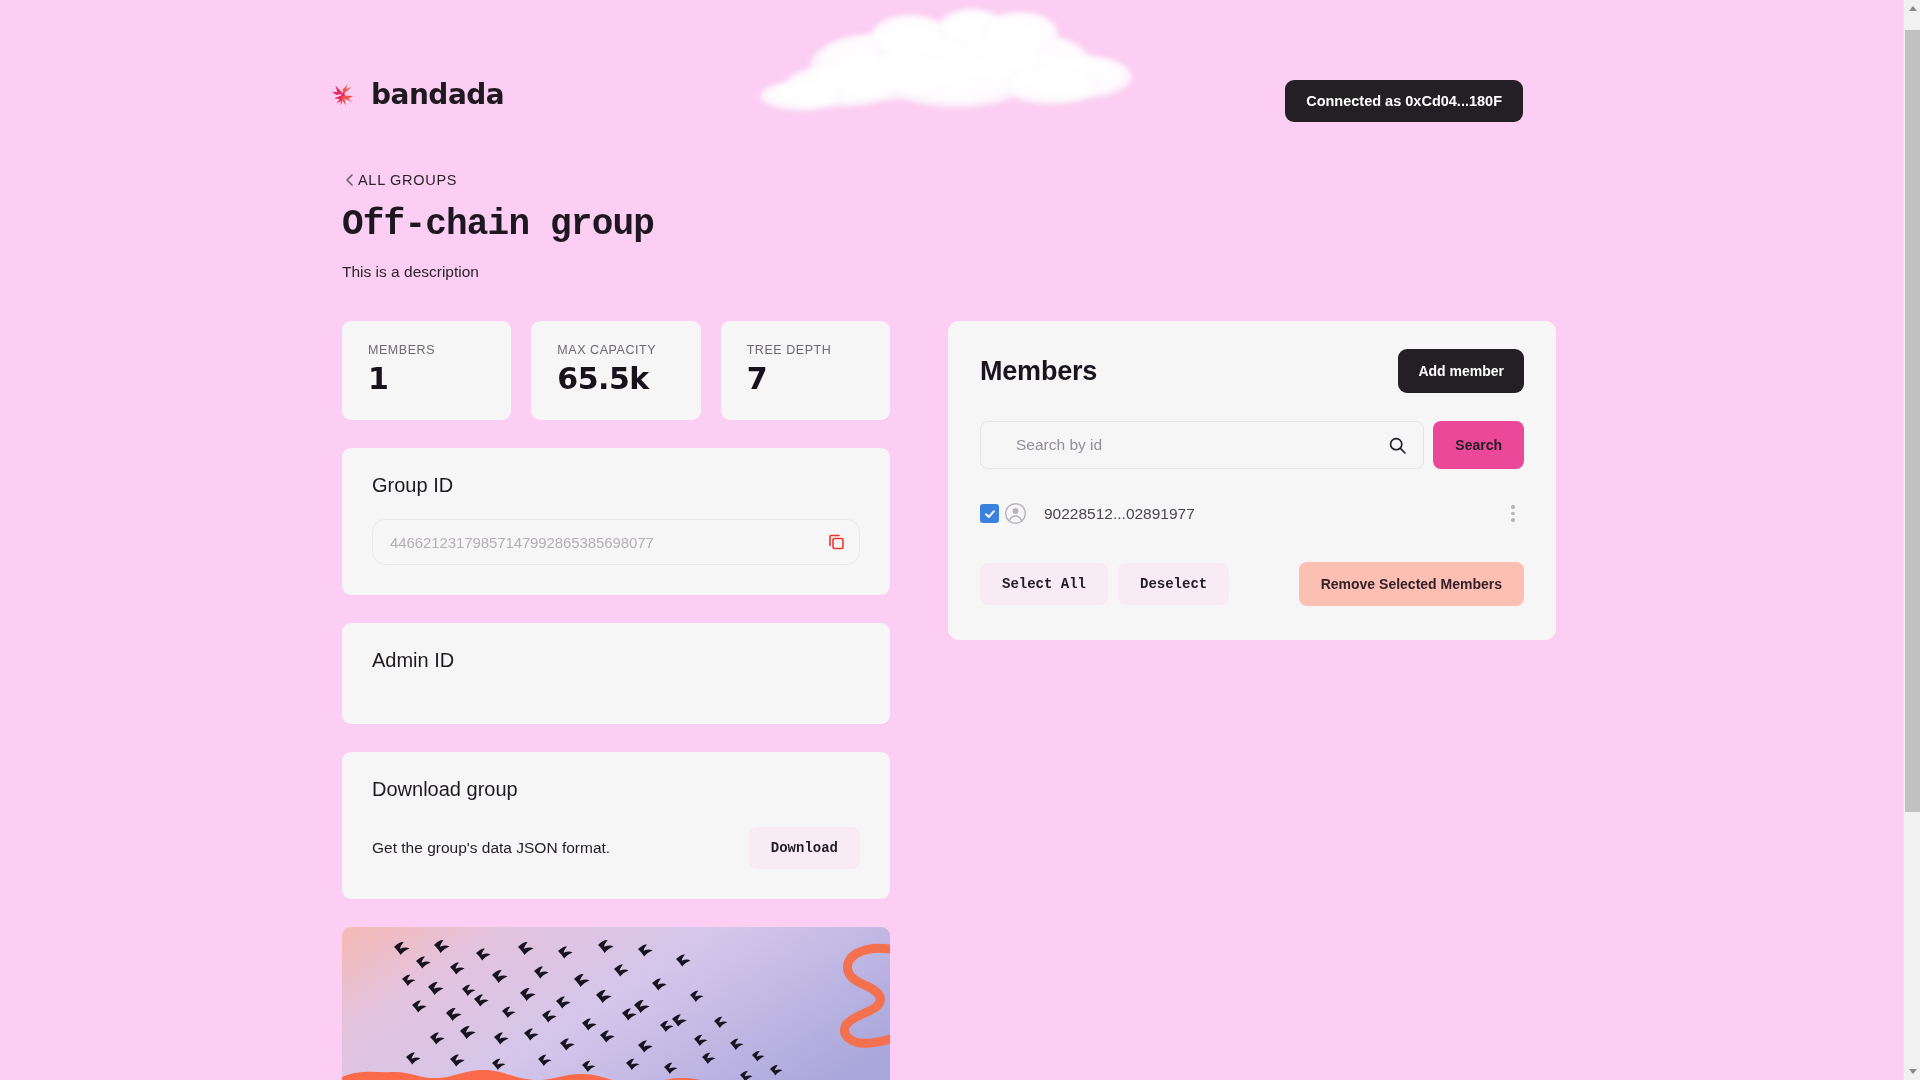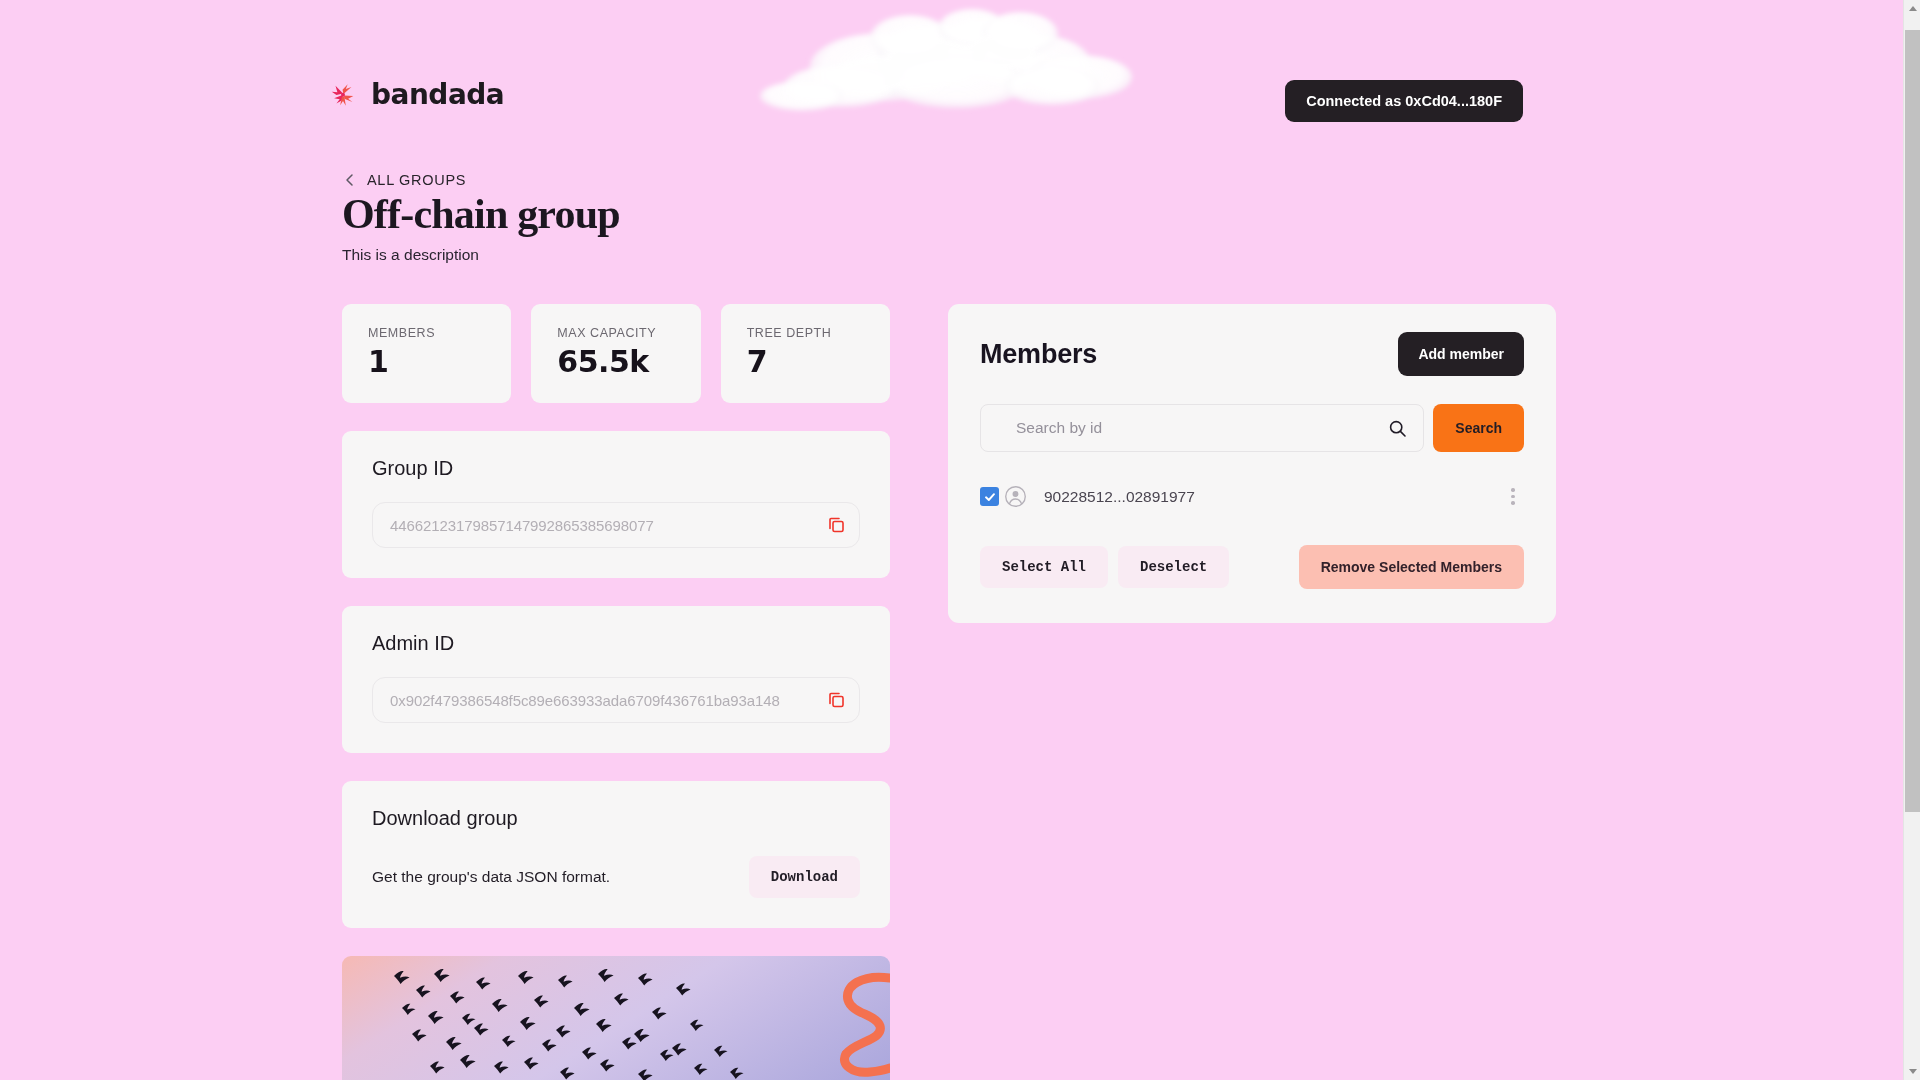--- a/index.html
+++ b/index.html
@@ -107,39 +107,38 @@
   .content {
     position: absolute;
     left: 342px;
     top: 172px;
     width: 1270px;
   }
 
   .breadcrumb {
     display: flex;
     align-items: center;
-    gap: 9px;
-    margin-bottom: 2px;
+    margin-bottom: 16px;
     cursor: pointer;
     width: fit-content;
   }
   .breadcrumb-chevron { display: block; }
   .breadcrumb-label {
     font-size: 14.5px;
     letter-spacing: 0.7px;
     color: #29242B;
   }
 
   .page-title {
-    font-size: 42px;
+    font-size: 36px;
     font-weight: 700;
     letter-spacing: -0.8px;
     color: #1C1720;
-    font-family: Liberation Serif, serif;
-    margin-bottom: 8px;
+    font-family: Liberation Mono, monospace;
+    margin-bottom: 18px;
   }
   .page-description {
     font-size: 15.5px;
     color: #2A2430;
     margin-bottom: 40px;
   }
 
   .columns {
     display: flex;
     gap: 58px;
@@ -297,21 +296,21 @@
     border: none;
     outline: none;
     background: transparent;
     font-size: 15.5px;
     color: #2B2630;
     font-family: "Liberation Sans", sans-serif;
   }
   .search-input::placeholder { color: #94909A; }
   .search-icon { display: block; flex: none; cursor: pointer; }
   .btn-search {
-    background: #f97316;
+    background: #ec4899;
     border: none;
     border-radius: 8px;
     padding: 0 22px;
     font-size: 14px;
     font-weight: 700;
     color: #221D26;
     cursor: pointer;
     font-family: "Liberation Sans", sans-serif;
   }
 
@@ -468,27 +467,20 @@
             <span class="id-value">44662123179857147992865385698077</span>
             <svg class="copy-icon" width="20" height="20" viewBox="0 0 20 20">
               <path d="M4 13.5 V4.5 a1 1 0 0 1 1-1 h8" fill="none" stroke="#F0342A" stroke-width="1.6" stroke-linecap="round"></path>
               <rect x="7" y="6.5" width="10" height="10" rx="1.6" fill="none" stroke="#F0342A" stroke-width="1.6"></rect>
             </svg>
           </div>
         </div>
 
         <div class="id-card">
           <div class="id-card-title">Admin ID</div>
-          <div class="id-field">
-            <span class="id-value">0x902f479386548f5c89e663933ada6709f436761ba93a148</span>
-            <svg class="copy-icon" width="20" height="20" viewBox="0 0 20 20">
-              <path d="M4 13.5 V4.5 a1 1 0 0 1 1-1 h8" fill="none" stroke="#F0342A" stroke-width="1.6" stroke-linecap="round"></path>
-              <rect x="7" y="6.5" width="10" height="10" rx="1.6" fill="none" stroke="#F0342A" stroke-width="1.6"></rect>
-            </svg>
-          </div>
         </div>
 
         <div class="download-card">
           <div class="download-title">Download group</div>
           <div class="download-row">
             <span class="download-text">Get the group's data JSON format.</span>
             <button class="btn-soft-pink">Download</button>
           </div>
         </div>
 

